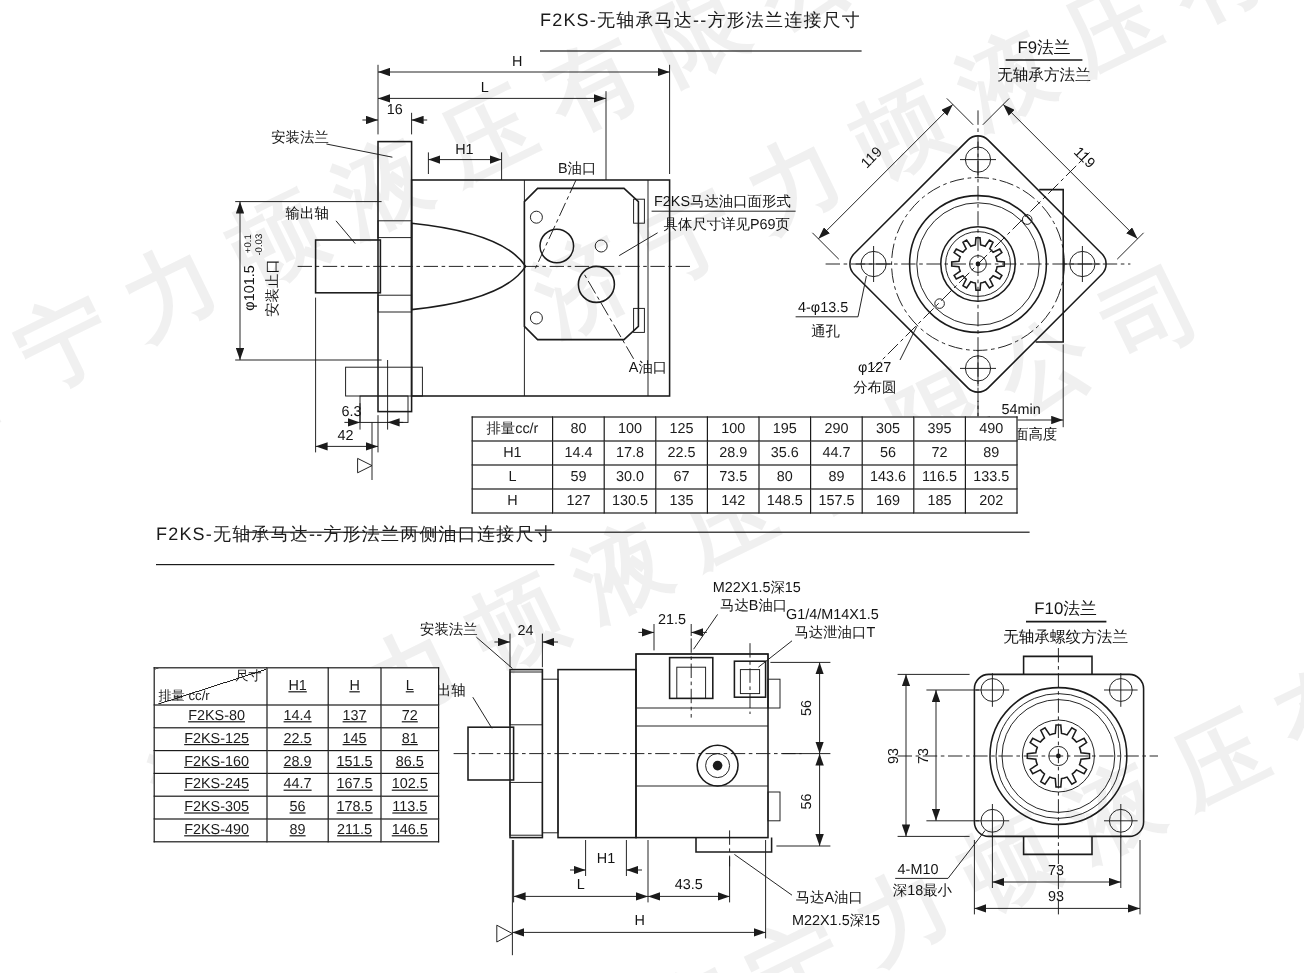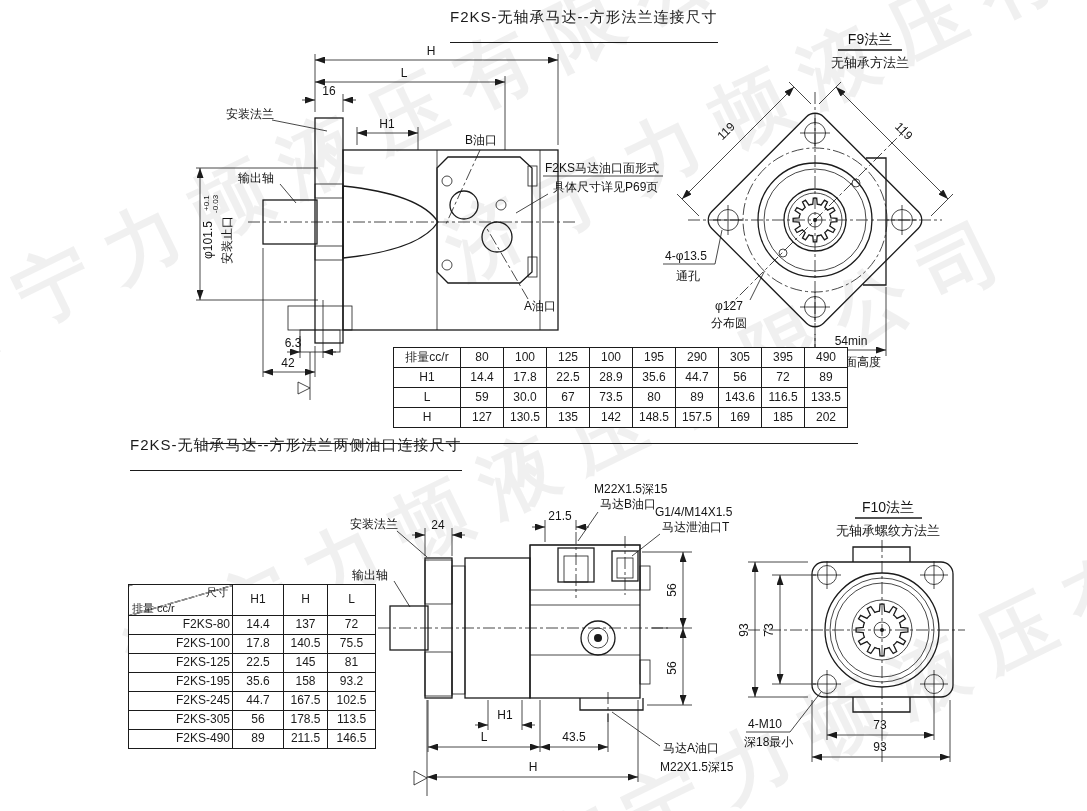--- a/index.html
+++ b/index.html
@@ -21,23 +21,23 @@
              border-bottom:1.5px solid #1b1b1b;padding-bottom:15px;white-space:nowrap;}
   .divider{position:absolute;left:205px;top:443px;width:653px;height:0;
            border-top:1.5px solid #1b1b1b;}
   
   table{border-collapse:collapse;position:absolute;background:#fff;}
   td{border:1px solid #1b1b1b;font-size:12px;text-align:center;padding:0 2px;
      height:19px;line-height:1.1;}
   #tbl1{left:361px;top:347px;margin-left:32px;}
   #tbl1 td{width:38px;height:19px;}
   #tbl1 td.rowhead{width:62px;}
-  #tbl2{left:128px;top:584px;}
+  #tbl2{left:128px;top:556px;text-decoration:underline;}
   #tbl2 td{height:18px;}
-  #tbl2 td.c0{width:79px;text-align:right;padding-left:22px;}
+  #tbl2 td.c0{width:79px;text-align:center;padding-left:12px;}
   #tbl2 td.c1{width:46px;} #tbl2 td.c2{width:39px;} #tbl2 td.c3{width:43px;}
   #tbl2 td.diag{height:30px;padding:0;position:relative;text-align:left;
      background:linear-gradient(to bottom right,transparent 49.3%,#1b1b1b 49.3%,#1b1b1b 50.7%,transparent 50.7%);}
   .diag .tr{position:absolute;right:4px;top:1px;font-size:11px;}
   .diag .bl{position:absolute;left:3px;bottom:1px;font-size:11px;margin-top:28px;}
 </style>
 </head>
 <body>
 
 <div id="stage">
@@ -422,36 +422,30 @@
       <td class="c2">H</td>
       <td class="c3">L</td>
     </tr>
     <tr>
       <td class="c0">F2KS-80</td>
       <td class="c1">14.4</td>
       <td class="c2">137</td>
       <td class="c3">72</td>
     </tr>
     <tr>
-      <td class="c0">F2KS-100</td>
-      <td class="c1">17.8</td>
-      <td class="c2">140.5</td>
-      <td class="c3">75.5</td>
-    </tr>
-    <tr>
       <td class="c0">F2KS-125</td>
       <td class="c1">22.5</td>
       <td class="c2">145</td>
       <td class="c3">81</td>
     </tr>
     <tr>
-      <td class="c0">F2KS-195</td>
-      <td class="c1">35.6</td>
-      <td class="c2">158</td>
-      <td class="c3">93.2</td>
+      <td class="c0">F2KS-160</td>
+      <td class="c1">28.9</td>
+      <td class="c2">151.5</td>
+      <td class="c3">86.5</td>
     </tr>
     <tr>
       <td class="c0">F2KS-245</td>
       <td class="c1">44.7</td>
       <td class="c2">167.5</td>
       <td class="c3">102.5</td>
     </tr>
     <tr>
       <td class="c0">F2KS-305</td>
       <td class="c1">56</td>

